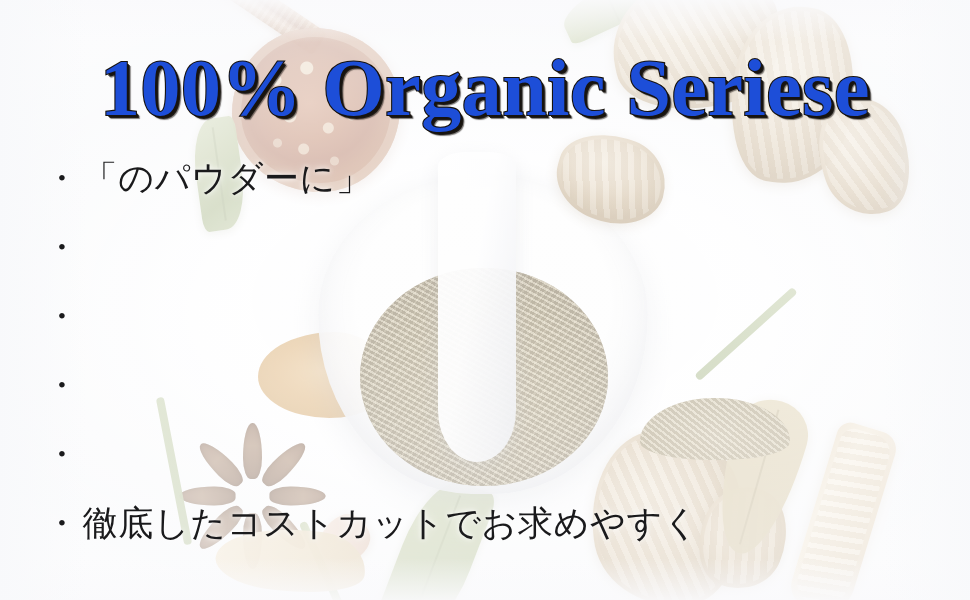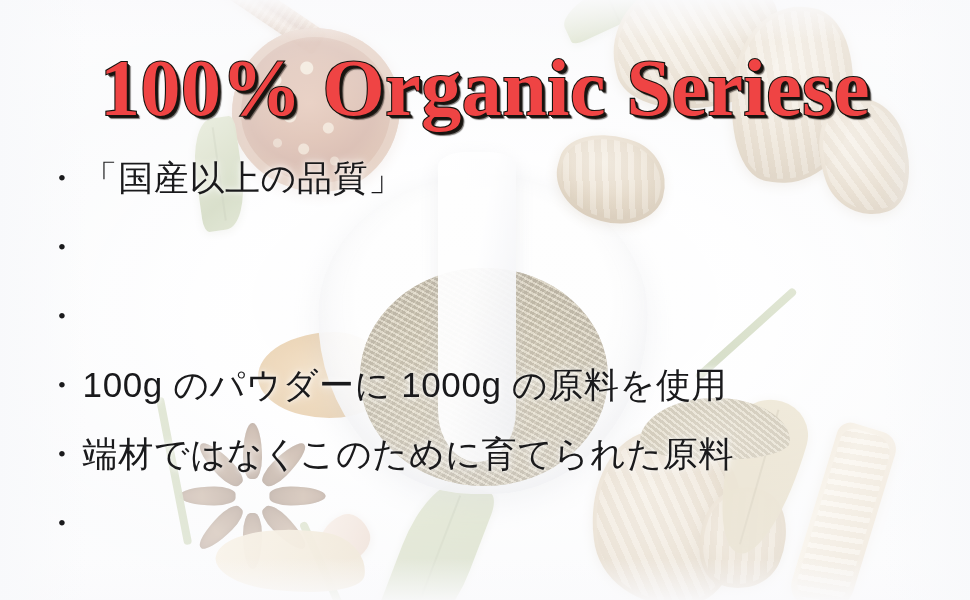--- a/index.html
+++ b/index.html
@@ -289,21 +289,21 @@
     position: absolute;
     left: 0; right: 0;
     top: 48px;
     text-align: center;
     font-family: "Liberation Serif", "DejaVu Serif", serif;
     font-size: 80px;
     line-height: 1;
     font-weight: 700;
     letter-spacing: .5px;
     white-space: nowrap;
-    color: #ef4444;
+    color: #1d4ed8;
     -webkit-text-stroke: 2.2px #17130f;
     paint-order: stroke fill;
     text-shadow:
       2px 2px 0 #17130f,
       3px 3px 0 rgba(23,19,15,.92),
       4px 4px 1px rgba(23,19,15,.55);
     user-select: none;
   }
 
   
@@ -384,39 +384,38 @@
 
   <div id="wash"></div>
   <div id="edge-fade"></div>
 
   <div id="headline">100% Organic Seriese</div>
 
   <div id="bullets">
 
     <div class="bullet-row">
       <span class="bullet-mark">・</span>
-      <span class="bullet-text">「国産以上の品質」</span>
-    </div>
-
-    <div class="bullet-row">
-      <span class="bullet-mark">・</span>
-    </div>
-
-    <div class="bullet-row">
-      <span class="bullet-mark">・</span>
-    </div>
-
-    <div class="bullet-row">
-      <span class="bullet-mark">・</span>
-      <span class="bullet-text">100g のパウダーに 1000g の原料を使用</span>
-    </div>
-
-    <div class="bullet-row">
-      <span class="bullet-mark">・</span>
-      <span class="bullet-text">端材ではなくこのために育てられた原料</span>
-    </div>
-
-    <div class="bullet-row">
-      <span class="bullet-mark">・</span>
+      <span class="bullet-text">「のパウダーに」</span>
+    </div>
+
+    <div class="bullet-row">
+      <span class="bullet-mark">・</span>
+    </div>
+
+    <div class="bullet-row">
+      <span class="bullet-mark">・</span>
+    </div>
+
+    <div class="bullet-row">
+      <span class="bullet-mark">・</span>
+    </div>
+
+    <div class="bullet-row">
+      <span class="bullet-mark">・</span>
+    </div>
+
+    <div class="bullet-row">
+      <span class="bullet-mark">・</span>
+      <span class="bullet-text">徹底したコストカットでお求めやすく</span>
     </div>
 
   </div>
 </div>
 
 </body></html>

